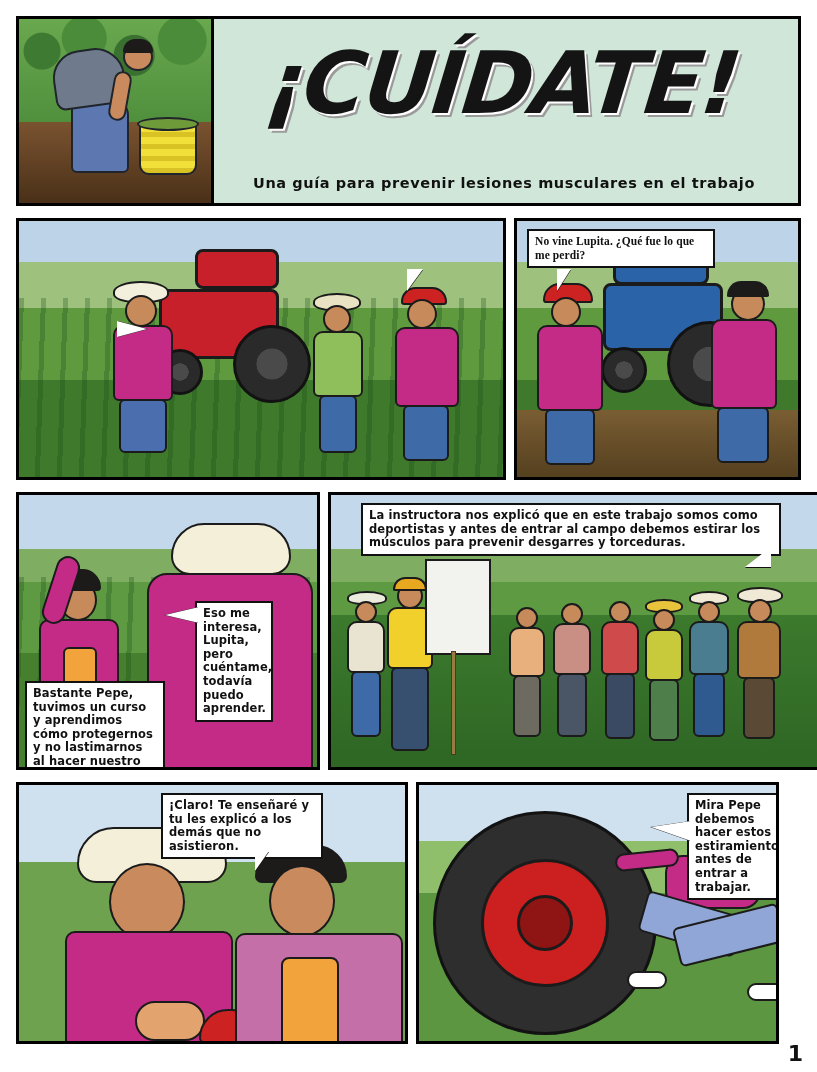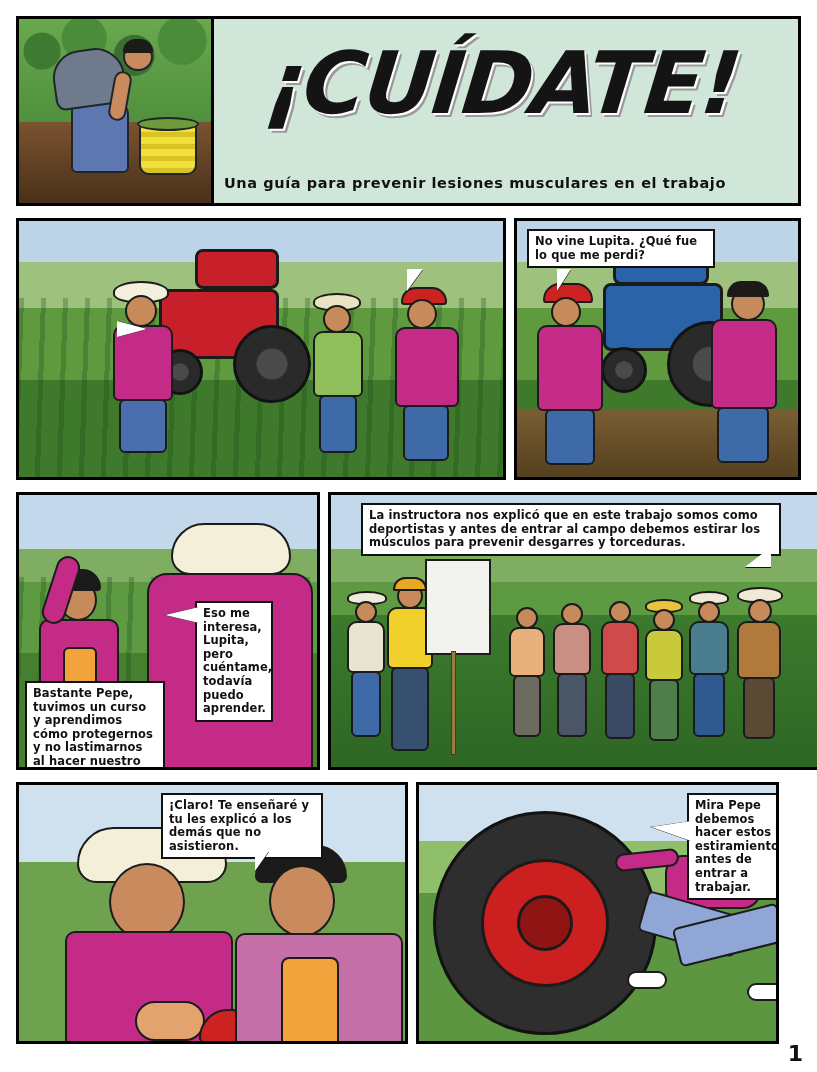--- a/index.html
+++ b/index.html
@@ -102,20 +102,21 @@
     line-height: 92px;
     letter-spacing: -2px;
     color: #141414;
     font-style: italic;
     transform: skewX(-6deg);
     text-shadow: 2px 2px 0 #ffffff, 4px 4px 0 #9a9a9a;
   }
   #comic-subtitle {
     position: absolute;
     left: 10px; right: 14px; bottom: 12px;
+    text-align: center;
     font-size: 14.5px;
     font-weight: 700;
     letter-spacing: 0.6px;
     color: #111;
   }
 
   
   #panel-1 { left: 16px; top: 218px; width: 490px; height: 262px; }
   #panel-2 { left: 514px; top: 218px; width: 287px; height: 262px; }
 
@@ -266,21 +267,21 @@
       <div class="legs" style="left:10px; top:126px; width:50px; height:56px; background:#3f6aa8;"></div>
     </div>
 
     <div class="fig" style="left:188px; top:56px; width:80px; height:186px;">
       <div class="head" style="left:26px; top:10px; width:34px; height:34px;"></div>
       <div class="hat" style="left:22px; top:4px; width:42px; height:16px; background:#1d1b19; border-radius:16px 16px 2px 2px;"></div>
       <div class="torso" style="left:6px; top:42px; width:66px; height:90px; background:#c32b86;"></div>
       <div class="legs" style="left:12px; top:130px; width:52px; height:56px; background:#3f6aa8;"></div>
     </div>
 
-    <div class="balloon" style="left:10px; top:8px; width:188px;">No vine Lupita. ¿Qué fue lo que me perdi?</div>
+    <div class="balloon" style="left:10px; top:8px; width:188px;font-family:Liberation Serif, serif;">No vine Lupita. ¿Qué fue lo que me perdi?</div>
     <div class="tail" style="left:40px; top:48px; border-width:22px 14px 0 0; border-color:#ffffff transparent transparent transparent; filter: drop-shadow(0 1px 0 #111);"></div>
   </div>
 
   <div class="panel" id="panel-3">
     <div class="sky-field hills"></div>
     <div class="crop-rows"></div>
 
     <div class="fig" style="left:14px; top:60px; width:96px; height:220px;">
       <div class="head" style="left:26px; top:24px; width:38px; height:42px;"></div>
       <div class="hat" style="left:22px; top:14px; width:46px; height:22px; background:#1d1b19; border-radius:22px 22px 4px 4px;"></div>

